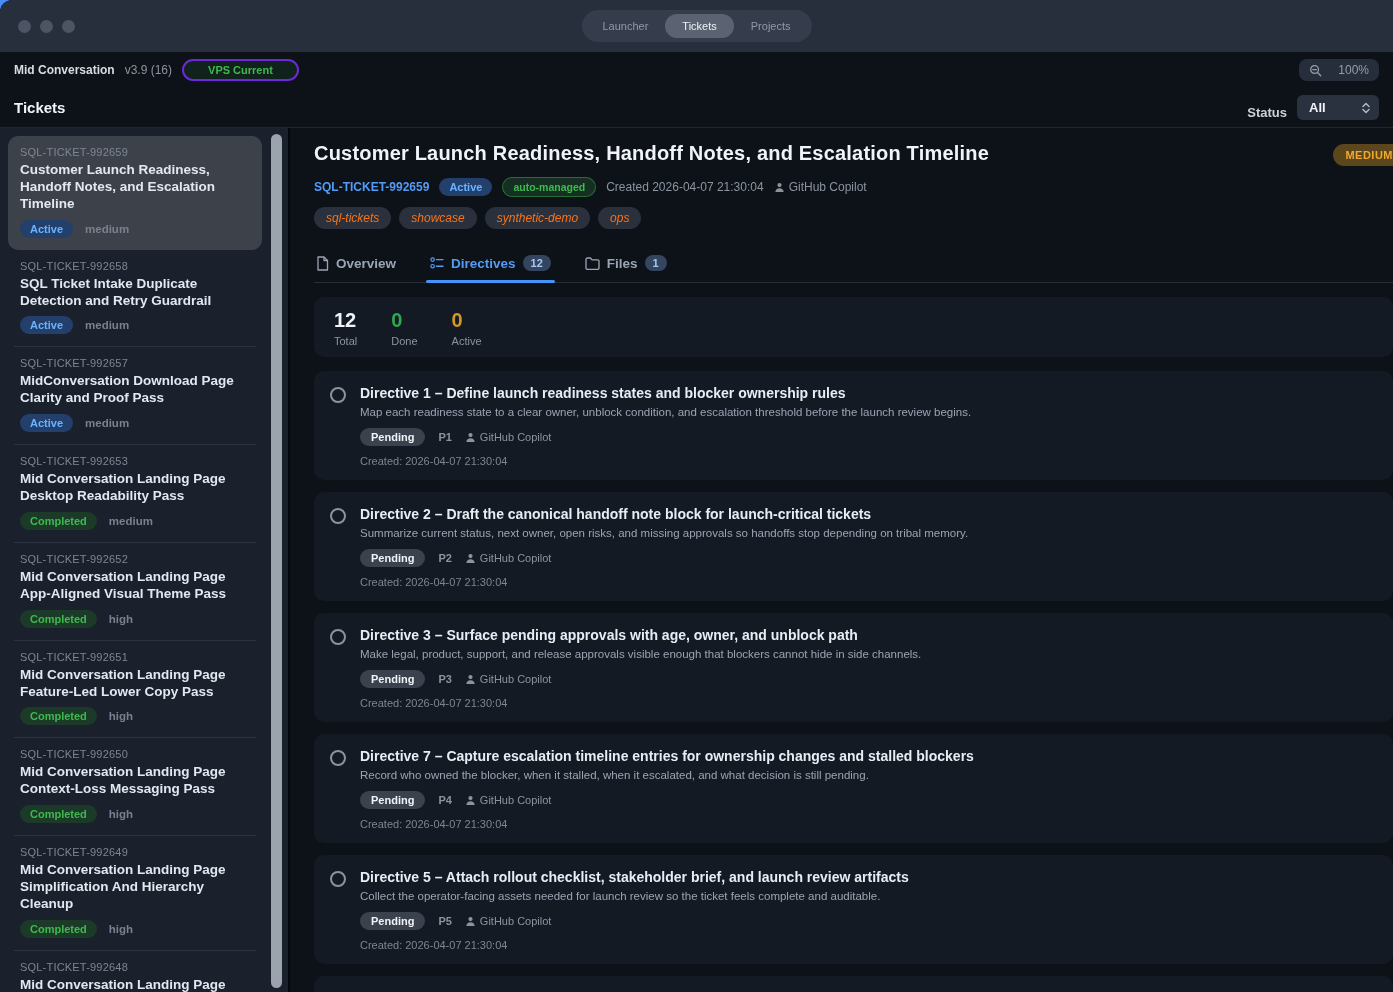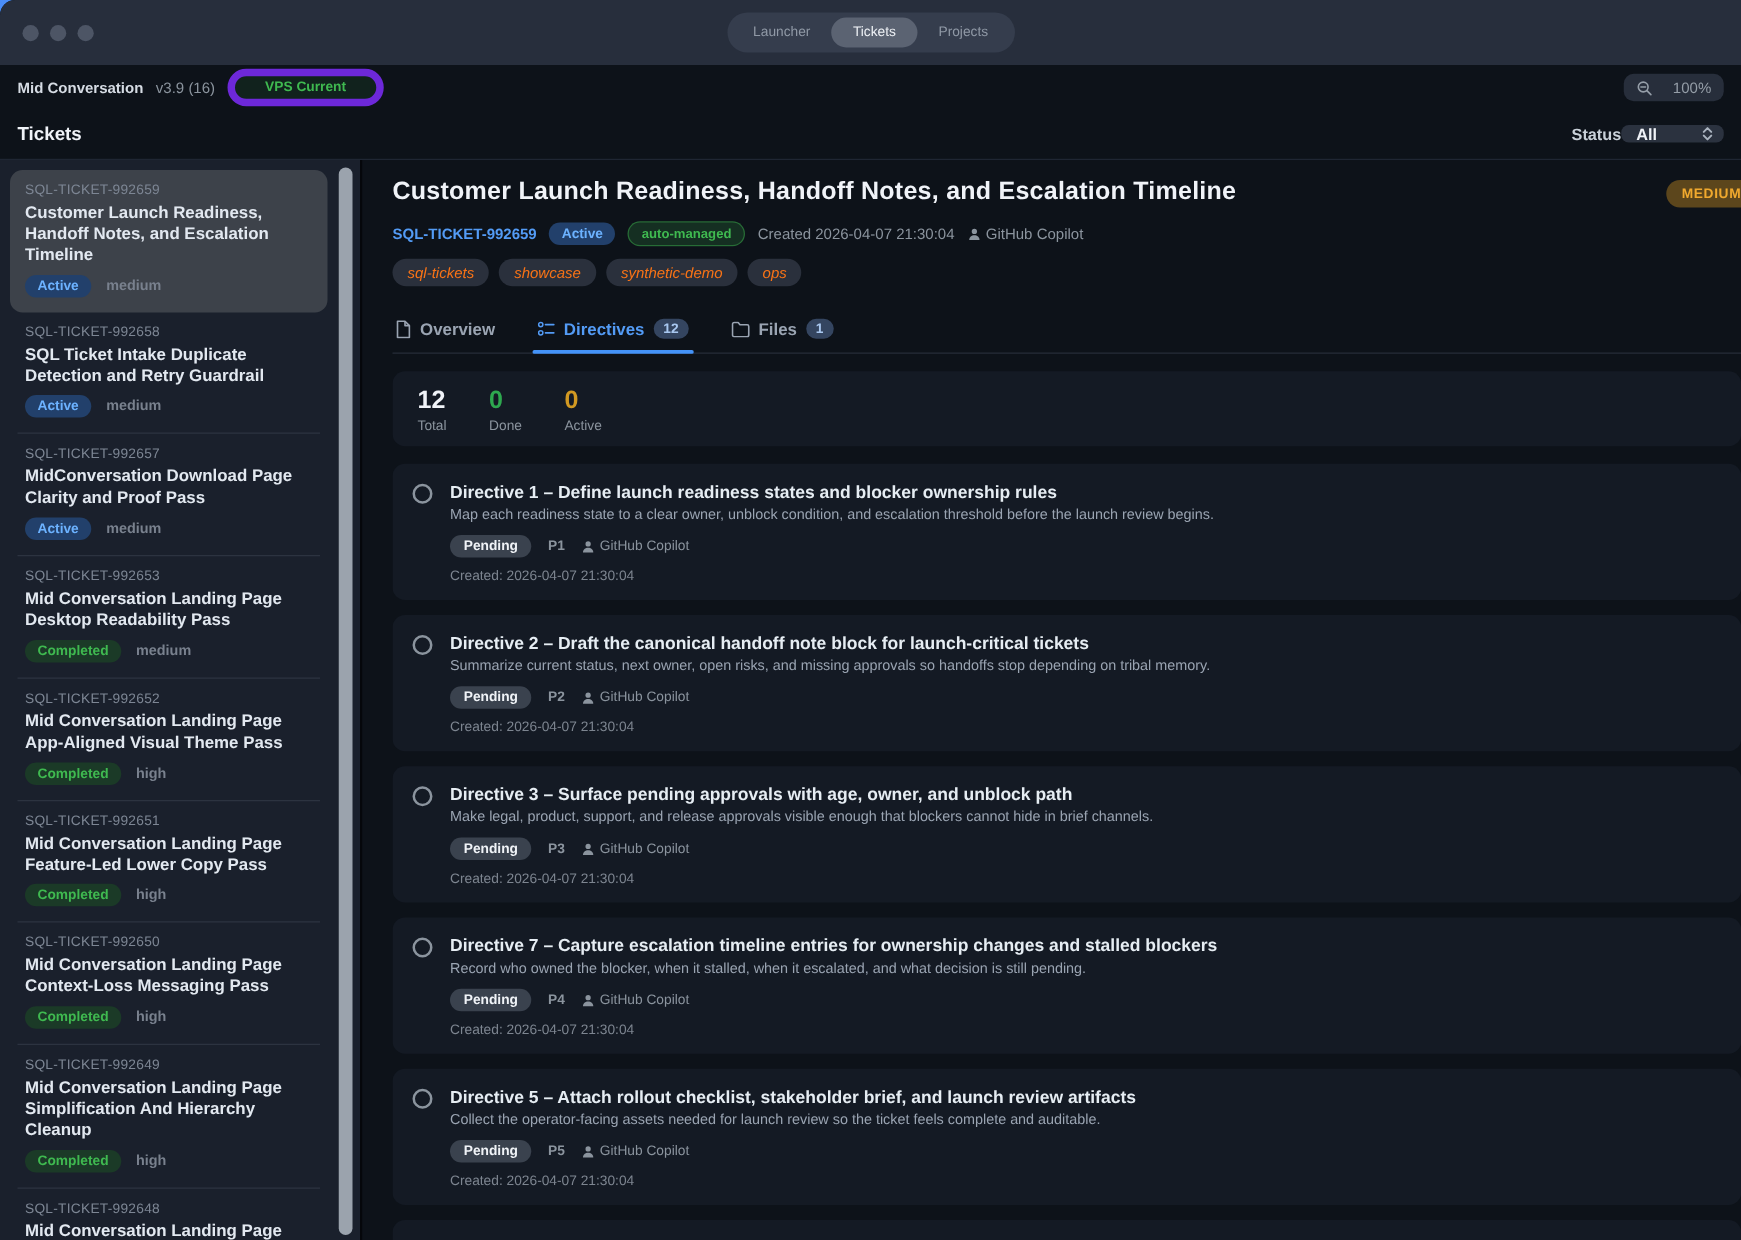--- a/index.html
+++ b/index.html
@@ -25,34 +25,34 @@
     padding:6px 17px; border-radius:999px; font-size:11px; color:#9099a6; cursor:default;
   }
   .seg.active{ background:#5b6372; color:#eef1f5; }
   
   .meta-bar{
     height:36px; flex:0 0 auto; display:flex; align-items:center; gap:10px; padding:0 14px;
   }
   .app-name{ font-size:12px; font-weight:bold; color:#d6dce4; }
   .app-version{ font-size:12px; color:#8b949e; }
   .vps-badge{
-    font-size:11px; font-weight:bold; color:#3fb950; border:6px solid #6d28d9;
+    font-size:11px; font-weight:bold; color:#3fb950; border:2px solid #6d28d9;
     border-radius:999px; padding:3px 24px; background:rgba(46,160,67,0.12);
   }
   .zoom-pill{
     margin-left:auto; display:flex; align-items:center; gap:16px; background:#272e3b;
     border-radius:8px; padding:4px 10px; color:#959ea8; font-size:12px;
   }
   
   .section-bar{ height:39px; flex:0 0 auto; display:flex; align-items:center; padding:0 14px; }
   .section-title{ font-size:15px; font-weight:bold; color:#f0f3f8; }
-  .status-filter{ margin-left:auto; display:flex; align-items:flex-start; }
+  .status-filter{ margin-left:auto; display:flex; align-items:flex-end; gap:10px; }
   .status-label{ font-size:13px; font-weight:bold; color:#c9d1d9; }
   .status-select{
-    width:82px; height:14px; background:#2b323f; border-radius:6px; display:flex;
+    width:82px; height:25px; background:#2b323f; border-radius:6px; display:flex;
     align-items:center; padding:0 8px 0 12px; font-size:13px; font-weight:bold; color:#f0f3f8;
   }
   .status-select .chev{ margin-left:auto; }
   .hdiv{ height:1px; background:#1f2633; flex:0 0 auto; }
   
   .body{ flex:1; display:flex; min-height:0; }
   .sidebar{
     width:290px; flex:0 0 auto; background:#1a202c; position:relative;
     padding:8px 26px 8px 8px; overflow:hidden; border-right:2px solid #05070b;
   }
@@ -375,21 +375,21 @@
               </span>
             </div>
             <div class="d-created">Created: 2026-04-07 21:30:04</div>
           </div>
         </div>
 
         <div class="directive">
           <div class="radio"></div>
           <div class="d-body">
             <div class="d-title">Directive 3 – Surface pending approvals with age, owner, and unblock path</div>
-            <div class="d-desc">Make legal, product, support, and release approvals visible enough that blockers cannot hide in brief channels.</div>
+            <div class="d-desc">Make legal, product, support, and release approvals visible enough that blockers cannot hide in side channels.</div>
             <div class="d-meta">
               <span class="pending-pill">Pending</span>
               <span class="d-priority">P3</span>
               <span class="d-owner">
                 <span class="icon">
                     <svg width="11" height="11" viewBox="0 0 12 12">
                       <circle cx="6" cy="3.4" r="2.3" fill="#8b949e"></circle>
                       <path d="M1.5 11 C1.5 8.2 3.5 6.8 6 6.8 C8.5 6.8 10.5 8.2 10.5 11 Z" fill="#8b949e"></path>
                     </svg>
                   </span>

